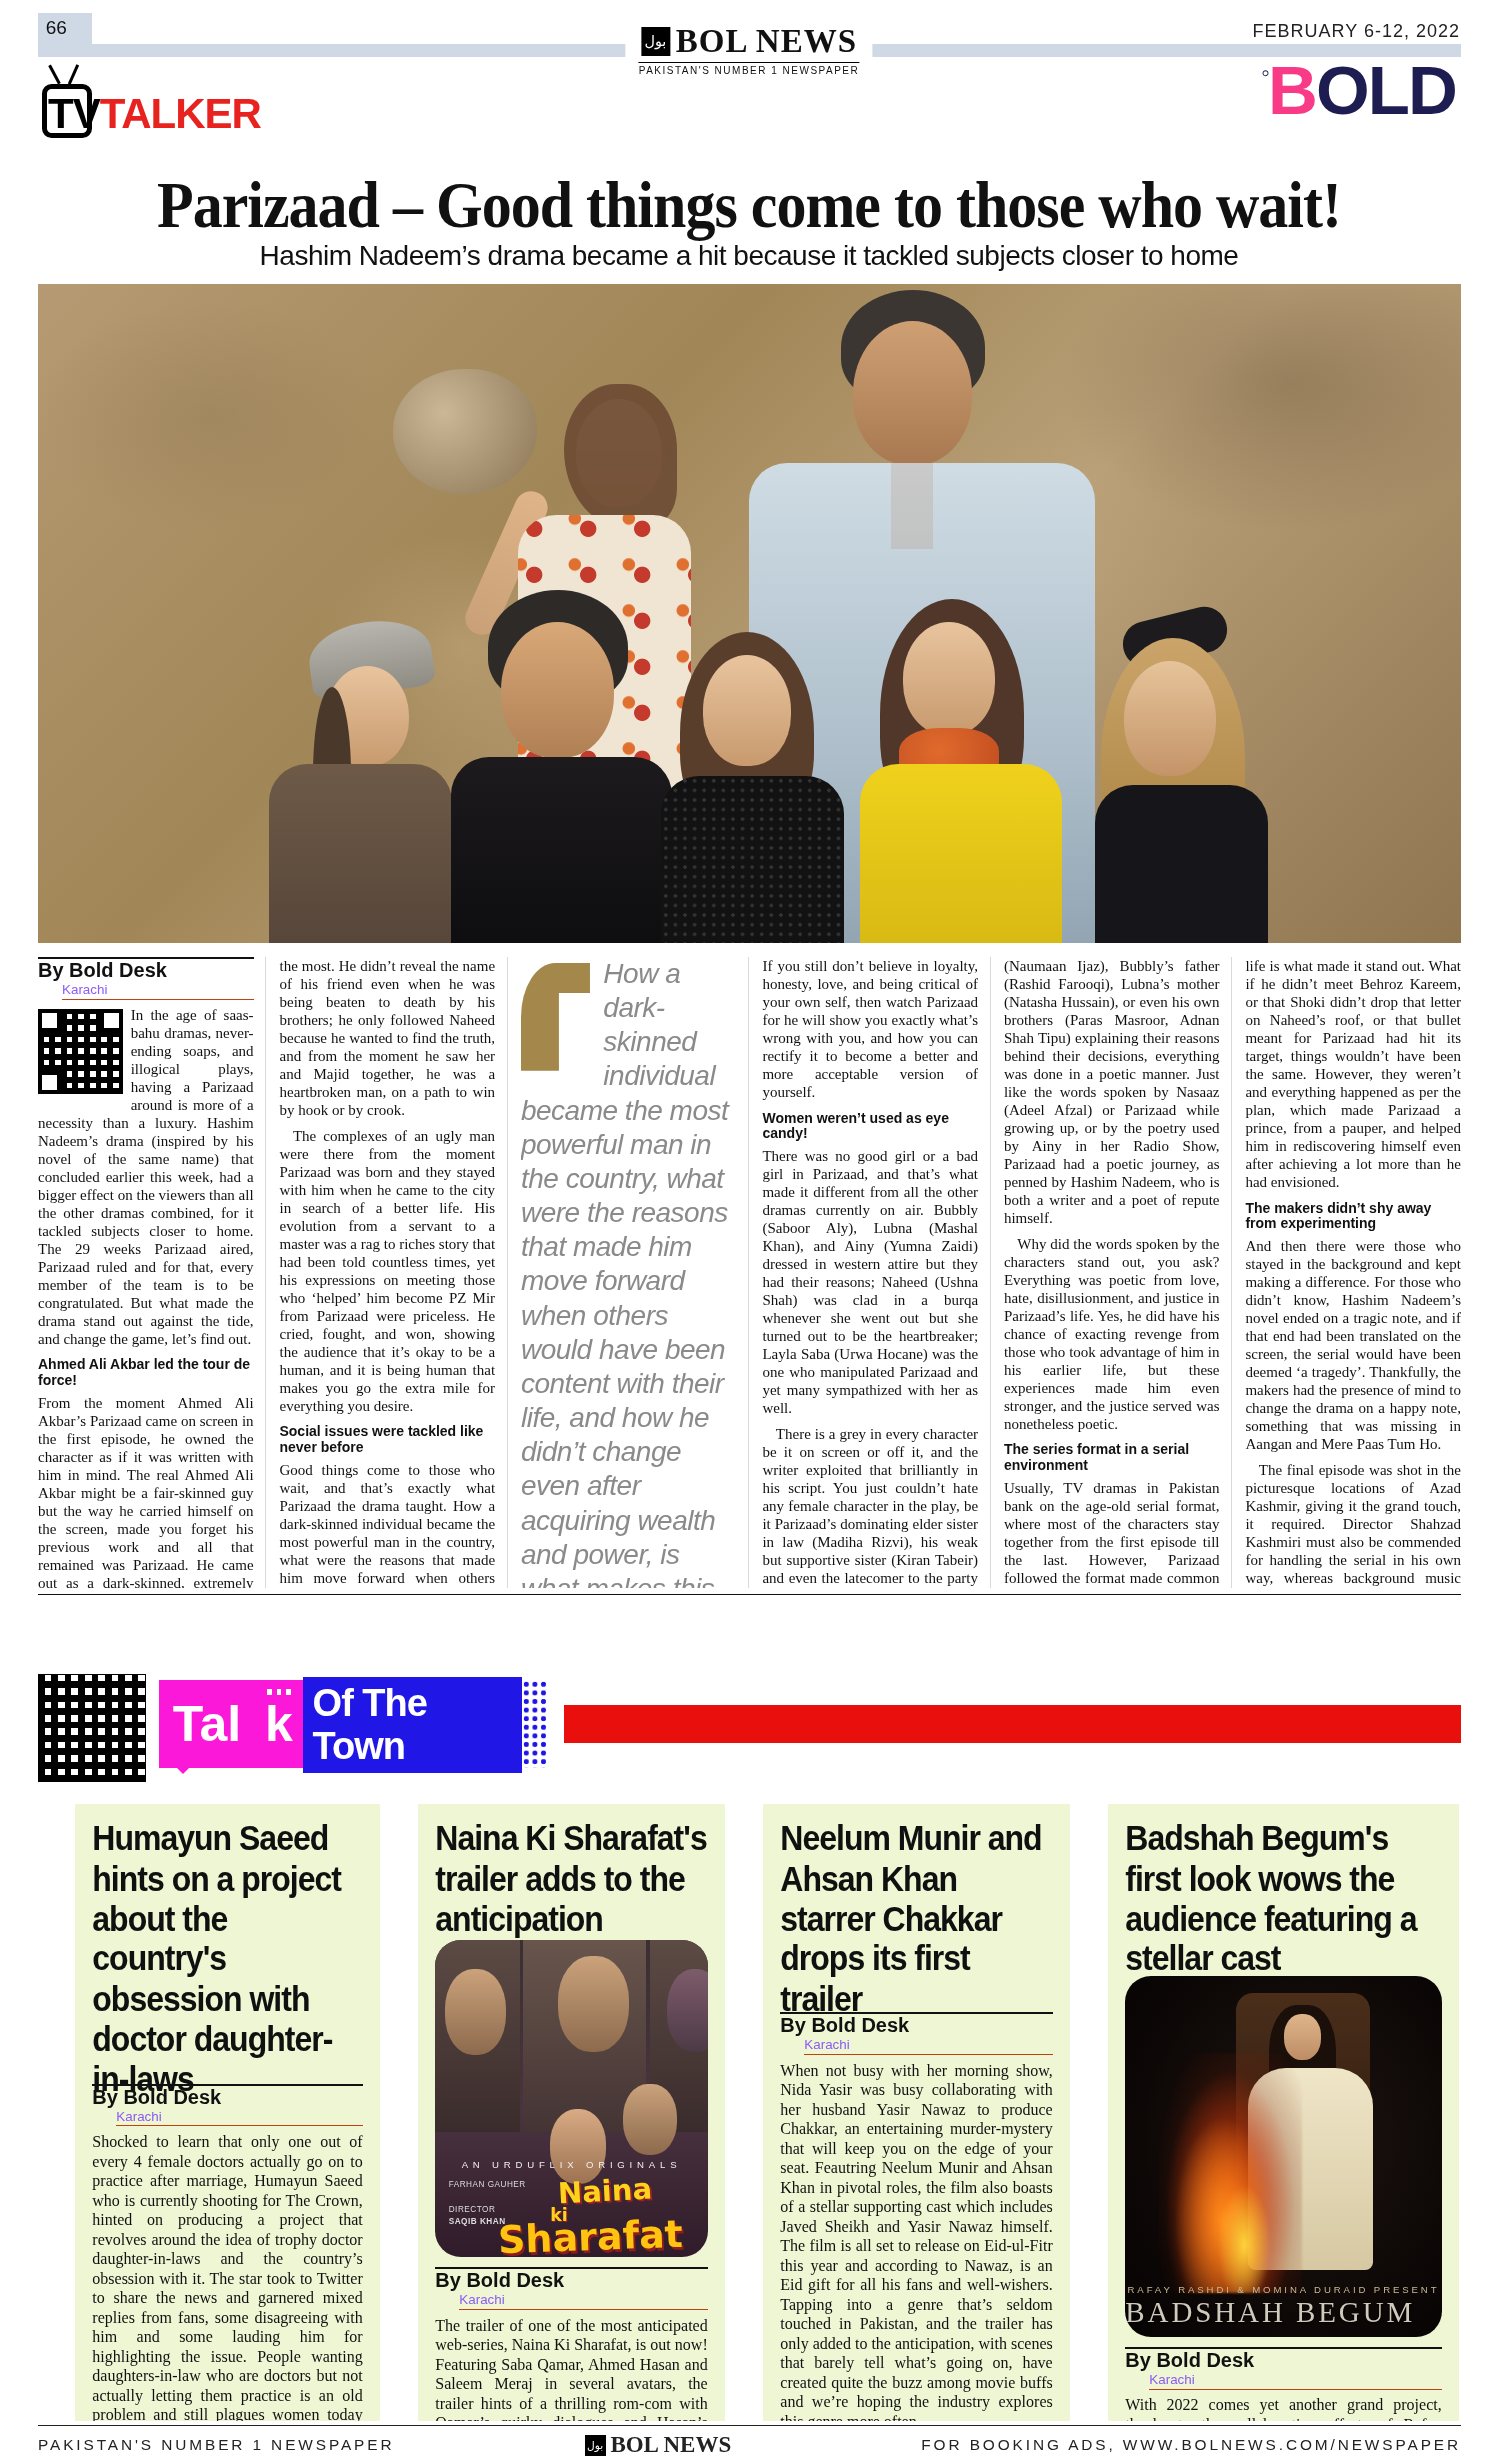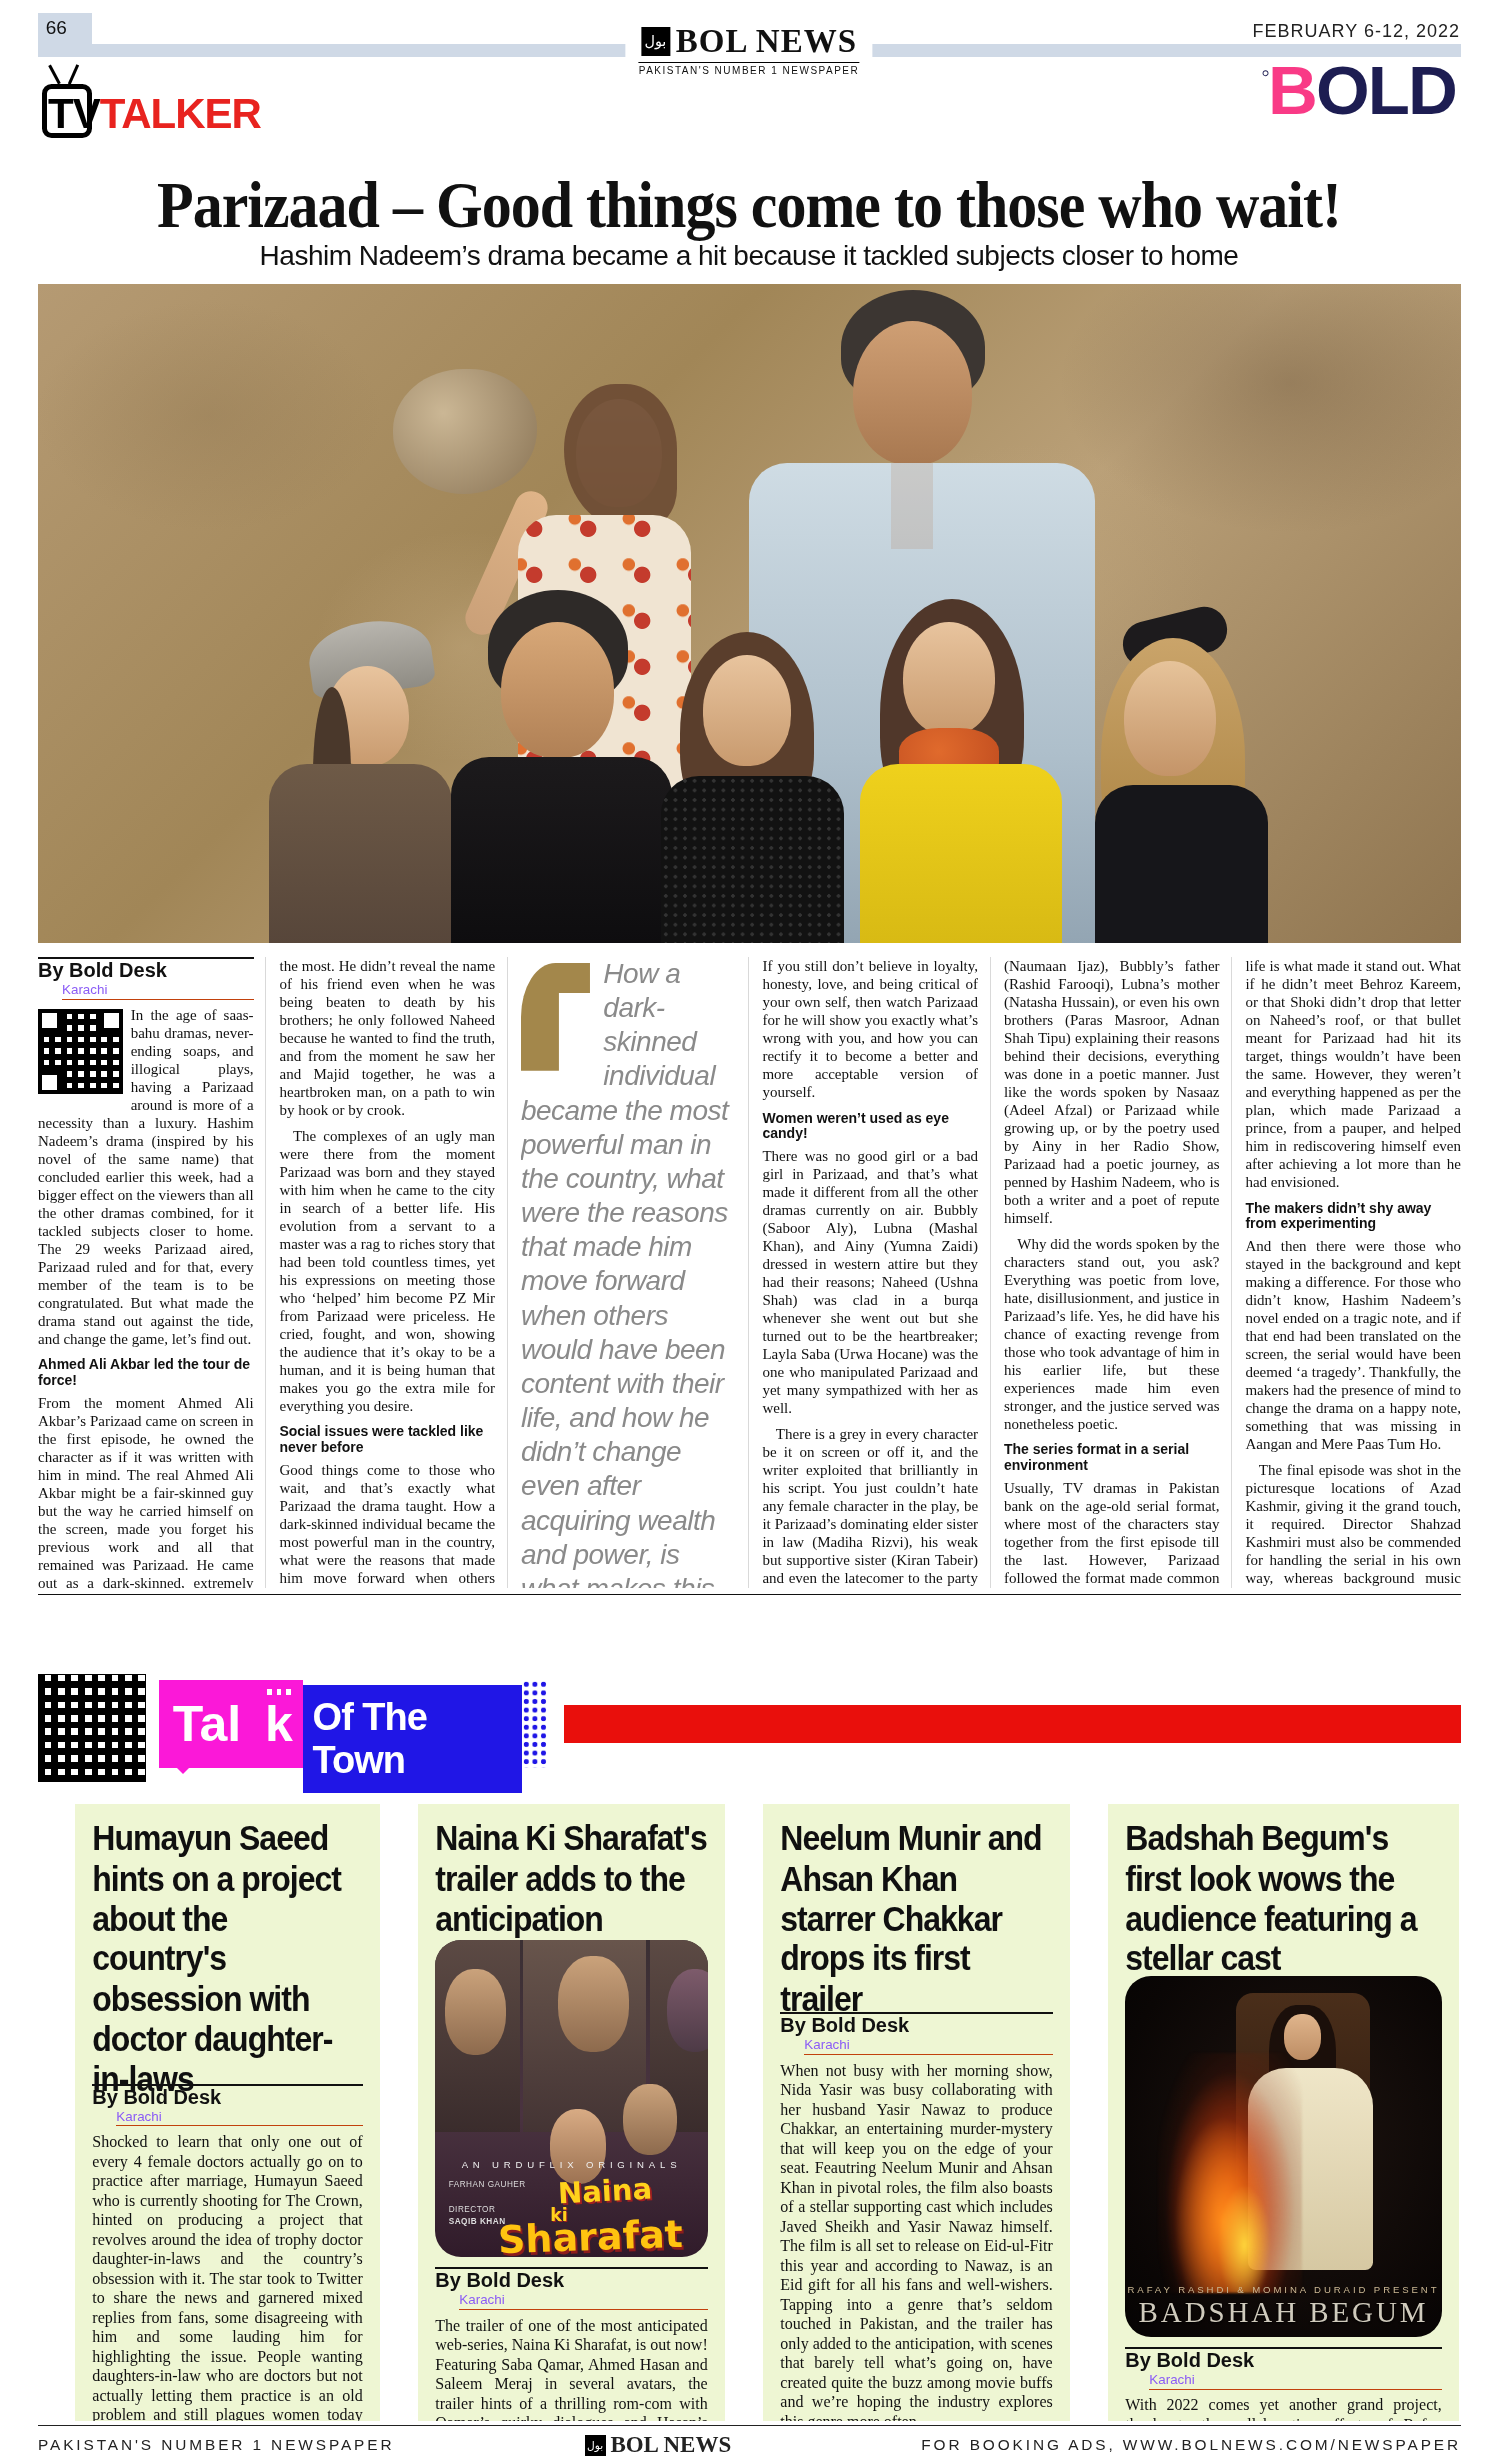--- a/index.html
+++ b/index.html
@@ -67,21 +67,21 @@
   
   .tott { position:absolute; left:38px; top:1674px; right:37px; height:115px; }
   .tott-qr { position:absolute; left:0; top:0; width:108px; height:108px; background:
       repeating-linear-gradient(0deg,#000 0 6.7px,transparent 6.7px 13.4px),
       repeating-linear-gradient(90deg,#000 0 6.7px,#fff 6.7px 13.4px); }
   .tott-tal { position:absolute; left:121px; top:5.8px; width:96px; height:88px; background:#fb18d8; color:#fff; font-family:"Liberation Sans",sans-serif; font-weight:bold; font-size:50px; display:flex; align-items:center; justify-content:center; }
   .tott-tal:after { content:""; position:absolute; left:15.4px; bottom:-15.4px; border:9.6px solid transparent; border-top-color:#fb18d8; }
   .tott-k { position:absolute; left:217px; top:5.8px; width:48px; height:88px; background:#fb18d8; color:#fff; font-family:"Liberation Sans",sans-serif; font-weight:bold; font-size:50px; display:flex; align-items:center; justify-content:center; }
   .tott-k i { position:absolute; top:9.6px; left:11.5px; width:25px; height:5.8px; background:
       repeating-linear-gradient(90deg,#fff 0 4.8px, transparent 4.8px 9.6px); }
-  .tott-blue { position:absolute; left:265px; top:11px; width:219px; height:108px; background:#2016e6; color:#fff; font-family:"Liberation Sans",sans-serif; font-weight:bold; font-size:38px; display:flex; align-items:center; padding-left:9.6px; letter-spacing:-1px; }
+  .tott-blue { position:absolute; left:265px; top:3px; width:219px; height:96px; background:#2016e6; color:#fff; font-family:"Liberation Sans",sans-serif; font-weight:bold; font-size:38px; display:flex; align-items:center; padding-left:9.6px; letter-spacing:-1px; }
   .tott-dots { position:absolute; left:484px; top:5.8px; width:25px; height:88px; background:radial-gradient(circle 2.9px, #2016e6 2.3px, transparent 2.9px) 0 0/8.6px 8.6px #fff; }
   .tott-red { position:absolute; left:526px; right:0; top:31px; height:38px; background:#e90f0c; }
 
   
   .cards { position:absolute; left:75px; top:1804px; display:flex; gap:38px; }
   .card { background:#eef6d3; height:617px; overflow:hidden; padding:15.4px 17.3px; }
   .card h2 { font-family:"Liberation Sans",sans-serif; font-weight:bold; font-size:32px; line-height:1.12; letter-spacing:-1px; color:#101010; transform:scaleY(1.12); transform-origin:top left; margin-bottom:13.4px; }
   .card .byline-block { margin-top:5.8px; }
   .card p { font-size:16px; line-height:1.22; text-align:justify; margin-bottom:5.8px; }
   .photo, .poster { position:relative; overflow:hidden;border-radius:26px; }
@@ -102,21 +102,21 @@
   .ps-badshah .whair { position:absolute; left:144px; top:29px; width:67px; height:115px; background:#1b0f0a; border-radius:40% 40% 30% 30%; }
   .ps-badshah .wface { position:absolute; left:159px; top:38px; width:37px; height:46px; background:linear-gradient(180deg,#e0b58c,#bd8d64); border-radius:46%; }
   .ps-badshah .gown { position:absolute; left:123px; top:92px; width:125px; height:202px; background:linear-gradient(180deg,#efe6c8,#d6c8a2); border-radius:38px 38px 7.7px 7.7px; }
   .ps-badshah .fire { position:absolute; left:33px; top:77px; width:144px; height:240px; background:
       radial-gradient(ellipse 38px 86px at 60% 80%, #ffd43a, transparent 70%),
       radial-gradient(ellipse 67px 144px at 45% 70%, #ff8c1a, transparent 72%),
       radial-gradient(ellipse 86px 183px at 50% 65%, #e2420d, transparent 75%),
       radial-gradient(ellipse 106px 221px at 55% 60%, #7e1d06aa, transparent 80%);
       filter:blur(1px); }
   .ps-badshah .present { position:absolute; left:0; right:0; bottom:42px; text-align:center; color:#cbb894; font-family:"Liberation Sans",sans-serif; font-size:9.6px; letter-spacing:2.9px; }
-  .ps-badshah .btitle { position:absolute; left:0; right:0; bottom:7.7px; text-align:center; color:#cfcabc; font-family:"Liberation Serif",serif; font-size:29px; letter-spacing:2.9px; text-shadow:0 1px 1.9px #000; }
+  .ps-badshah .btitle { position:absolute; left:0; right:0; bottom:7.7px; color:#cfcabc; font-family:"Liberation Serif",serif; font-size:29px; letter-spacing:2.9px; text-shadow:0 1px 1.9px #000; }
 
   
   .footer-rule { position:absolute; left:38px; right:37px; top:2425px; border-top:1.9px solid #222; }
   .footer { position:absolute; left:38px; right:37px; top:2432px; display:flex; align-items:center; justify-content:space-between; font-family:"Liberation Sans",sans-serif; font-size:15.4px; letter-spacing:2.9px; color:#222; }
   .footer .f-logo { display:flex; align-items:center; gap:4.8px; }
   .footer .f-mark { width:21px; height:21px; background:#000; color:#fff; font-size:10.6px; display:flex; align-items:center; justify-content:center; font-family:"DejaVu Sans",sans-serif; }
   .footer .f-word { font-family:"Liberation Serif",serif; font-weight:bold; font-size:23px; letter-spacing:0; }
 </style>
 </head>
 <body>

